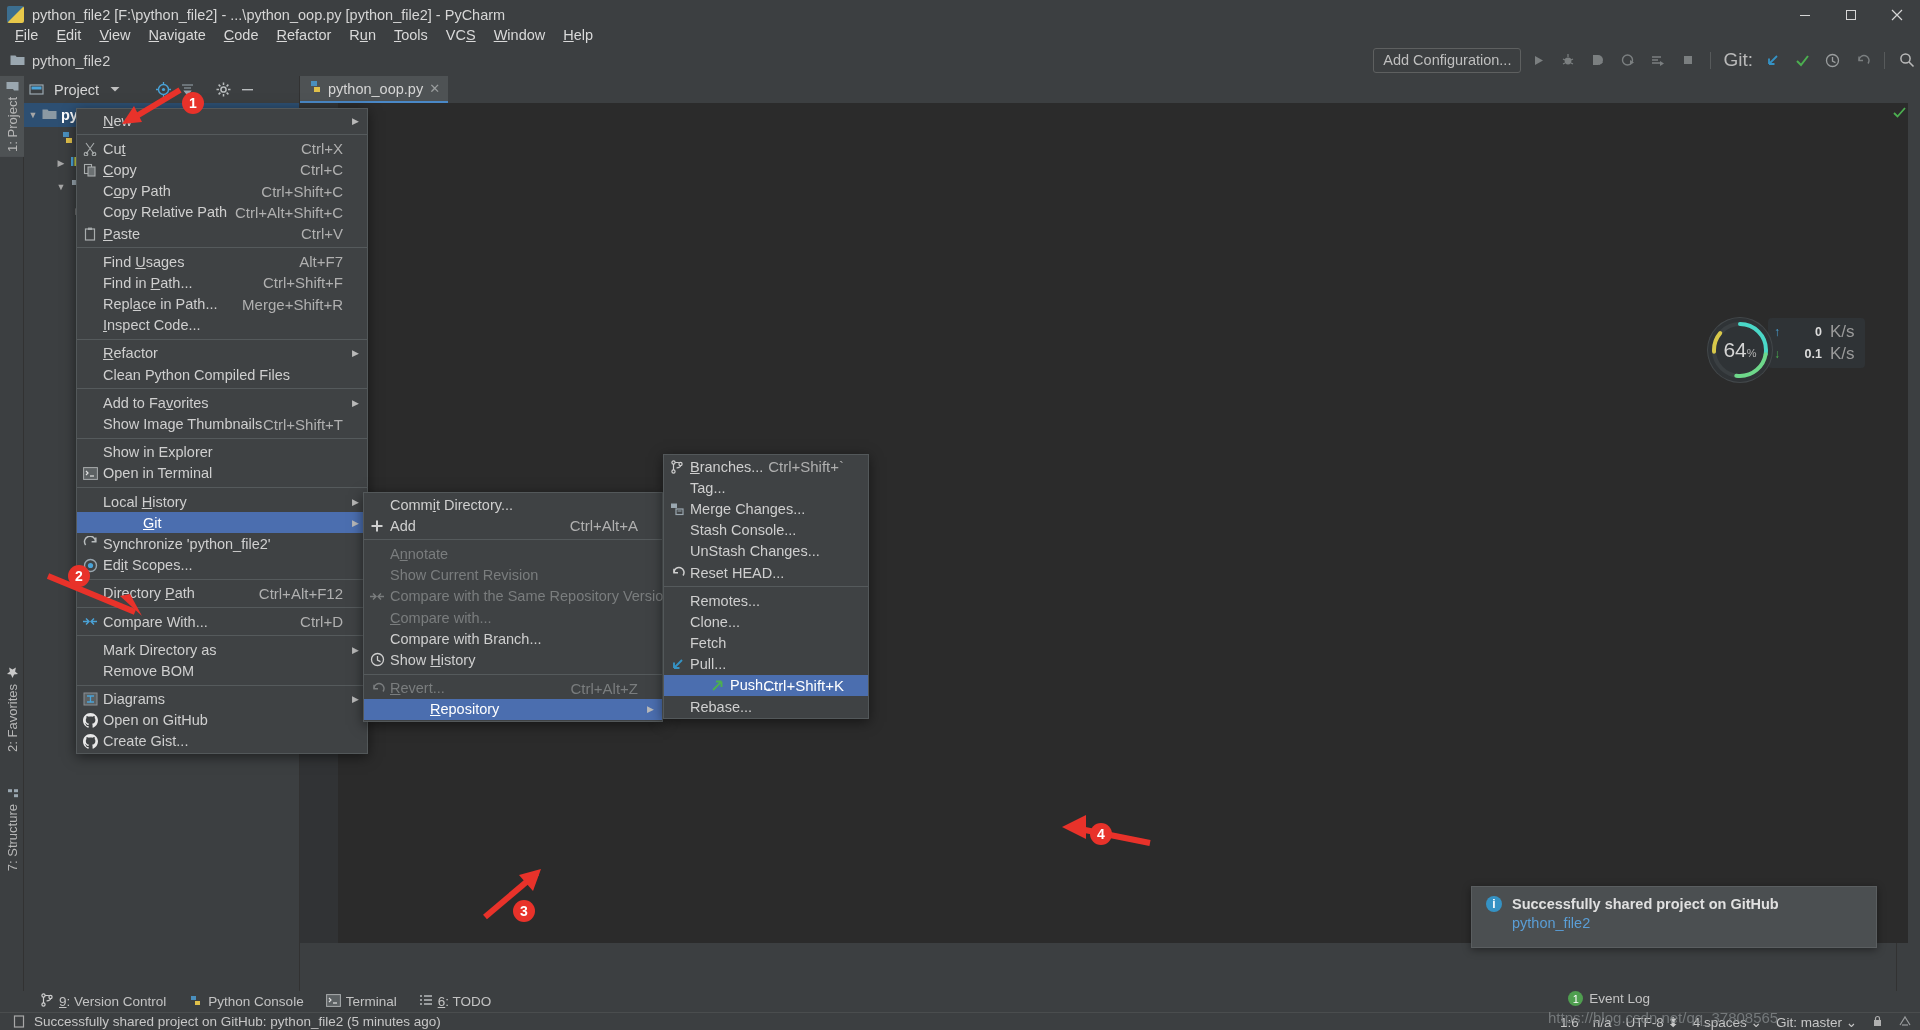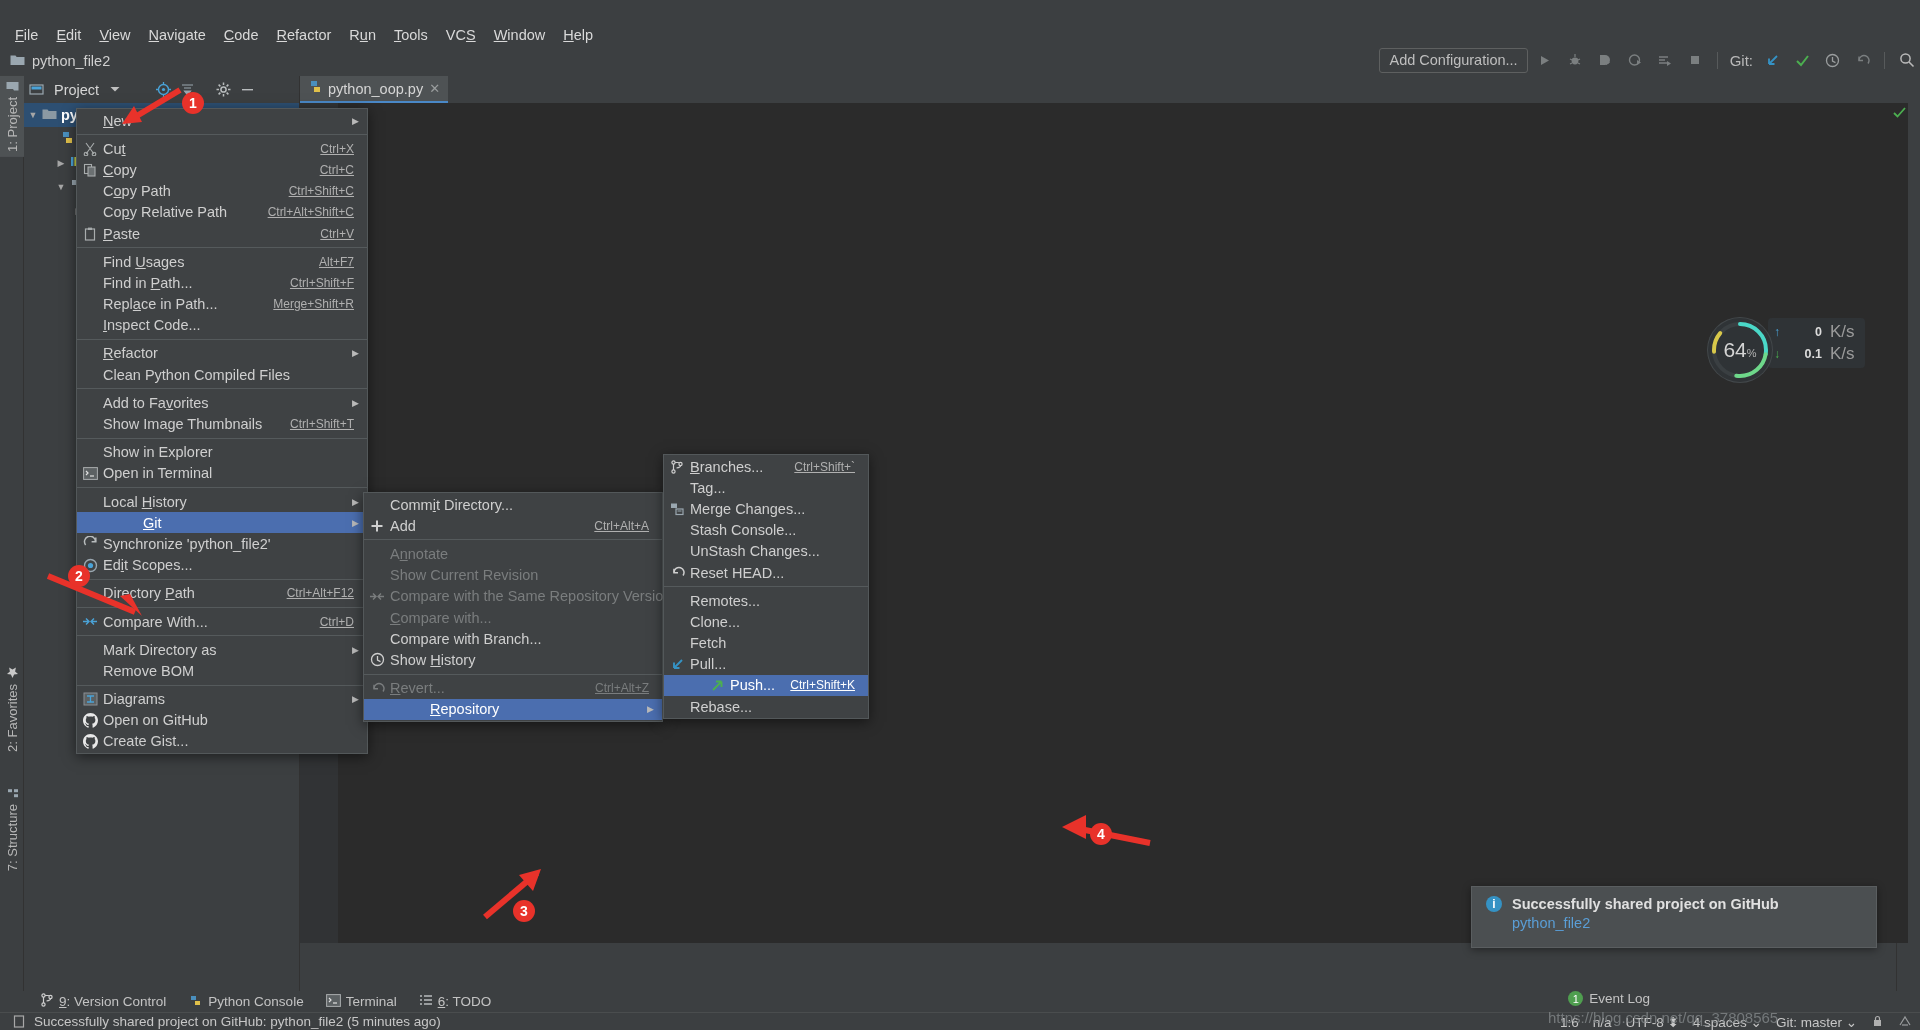--- a/index.html
+++ b/index.html
@@ -53,21 +53,21 @@
   }
   .addcfg {
     font-size: 14.5px; color: #bfbfbf; border: 1px solid #5e6060; border-radius: 3px;
     padding: 3px 9px 4px 9px; background: #3c3f41; white-space: nowrap;
   }
   .tb-ico {
     width: 26px; height: 26px; display: flex; align-items: center; justify-content: center;
     color: #7b7f80;
   }
   .tb-sep { width: 1px; height: 17px; background: #575a5b; margin: 0 5px; }
-  .git-label { font-size: 15px; color: #b9b9b9; margin-left: 3px; margin-right: 2px; }
+  .git-label { font-size: 19px; color: #b9b9b9; margin-left: 3px; margin-right: 2px; }
 
   
   .leftstrip {
     position: absolute; left: 0; top: 76px; width: 24px; height: 915px;
     background: #3c3f41; border-right: 1px solid #323232;
   }
   .vtab {
     position: absolute; left: 0; width: 24px;
     writing-mode: vertical-rl; text-orientation: mixed;
     font-size: 13px; color: #b7b7b7; white-space: nowrap;
@@ -211,21 +211,21 @@
     white-space: nowrap;
   }
   .menu .row.hl { background: #4b6eaf; padding-left: 40px; }
   .menu .row .ic {
     width: 26px; display: flex; align-items: center; justify-content: center;
     color: #a8acad; flex: none;
   }
   .menu .row .lbl { font-size: 14.5px; color: #cfcfcf; }
   .menu .row.dis .lbl { color: #7a7d7e; }
   .menu .row .sc {
-    position: absolute; right: 13px; font-size: 12px; color: #b0b0b0; text-decoration: underline;
+    position: absolute; right: 24px; font-size: 15px; color: #b0b0b0;
   }
   .menu .row.dis .sc { color: #7a7d7e; }
   .menu .row.hl .lbl, .menu .row.hl .sc { color: #ffffff; }
   .menu .row .arr {
     position: absolute; right: 8px; font-size: 9px; color: #b9b9b9;
   }
   .menu .sep { height: 1px; background: #555a5c; margin: 3px 0; }
   .menu .row u { text-decoration: underline; }
 
   #menu1 { left: 76px; top: 108px; width: 292px; }
@@ -238,20 +238,41 @@
     position: absolute; background: #e8322a; color: #fff; border-radius: 50%;
     width: 22px; height: 22px; display: flex; align-items: center; justify-content: center;
     font-size: 14px; font-weight: bold;
   }
 </style>
 </head>
 <body>
 
 <div id="app">
 
+  <div class="titlebar">
+    <div class="title-icon"></div>
+    <div class="title-text">python_file2 [F:\python_file2] - ...\python_oop.py [python_file2] - PyCharm</div>
+    <div class="win-btns">
+      <div class="win-btn">
+        <svg width="12" height="12" viewBox="0 0 12 12">
+            <rect x="1" y="6" width="10" height="1" fill="#d6d6d6"></rect>
+          </svg>
+      </div>
+      <div class="win-btn">
+        <svg width="12" height="12" viewBox="0 0 12 12">
+            <rect x="1.5" y="1.5" width="9" height="9" fill="none" stroke="#d6d6d6" stroke-width="1"></rect>
+          </svg>
+      </div>
+      <div class="win-btn close">
+        <svg width="12" height="12" viewBox="0 0 12 12">
+            <path d="M1 1 L11 11 M11 1 L1 11" stroke="#d6d6d6" stroke-width="1.2" fill="none"></path>
+          </svg>
+      </div>
+    </div>
+  </div>
 
   <div class="menubar" id="menubar-host">
       <div class="mi"><u>F</u>ile</div>
       <div class="mi"><u>E</u>dit</div>
       <div class="mi"><u>V</u>iew</div>
       <div class="mi"><u>N</u>avigate</div>
       <div class="mi"><u>C</u>ode</div>
       <div class="mi"><u>R</u>efactor</div>
       <div class="mi">R<u>u</u>n</div>
       <div class="mi"><u>T</u>ools</div>

